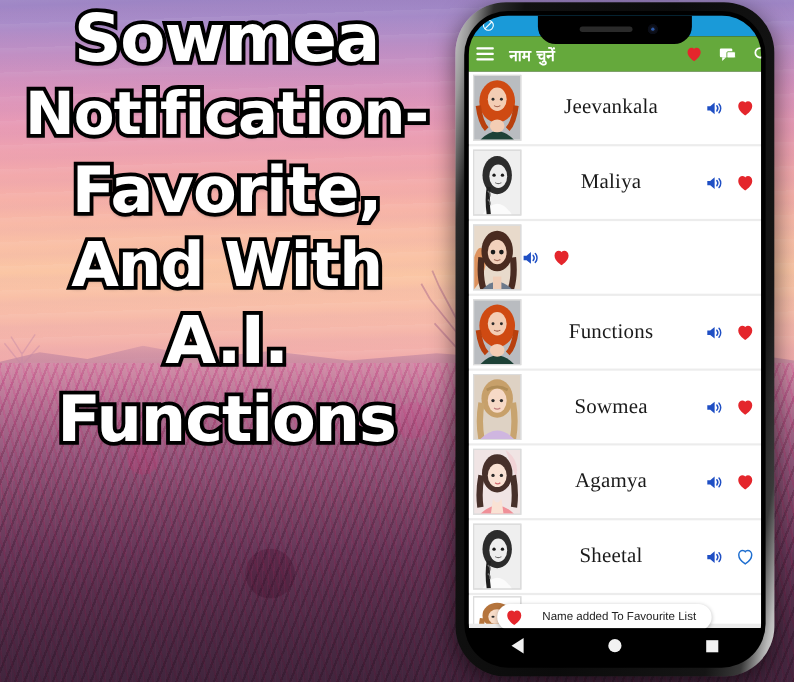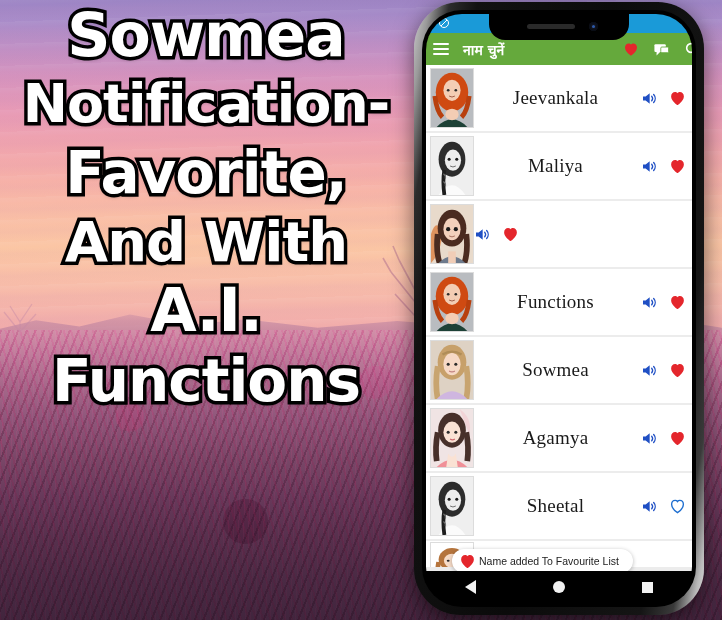--- a/index.html
+++ b/index.html
@@ -184,21 +184,21 @@
   .hrt{width:17px;height:16px;}
 
   
   .row.partial{height:26px;overflow:hidden;align-items:flex-start;}
   .row.partial .thumb{height:40px;margin-top:1px;}
 
   
   .toast{
     position:absolute;left:26px;bottom:30px;
     height:24px;background:#fff;border-radius:13px;
-    display:flex;align-items:center;gap:3px;padding:0 14px 0 7px;
+    display:flex;align-items:center;gap:17px;padding:0 14px 0 7px;
     box-shadow:0 1px 4px rgba(0,0,0,.28);
     z-index:7;
   }
   .toast-heart{width:17px;height:16px;flex:0 0 auto;}
   .toast-text{
     font-family:"Liberation Sans",sans-serif;font-size:10.5px;color:#222;white-space:nowrap;
   }
 
   
   .navbar{

